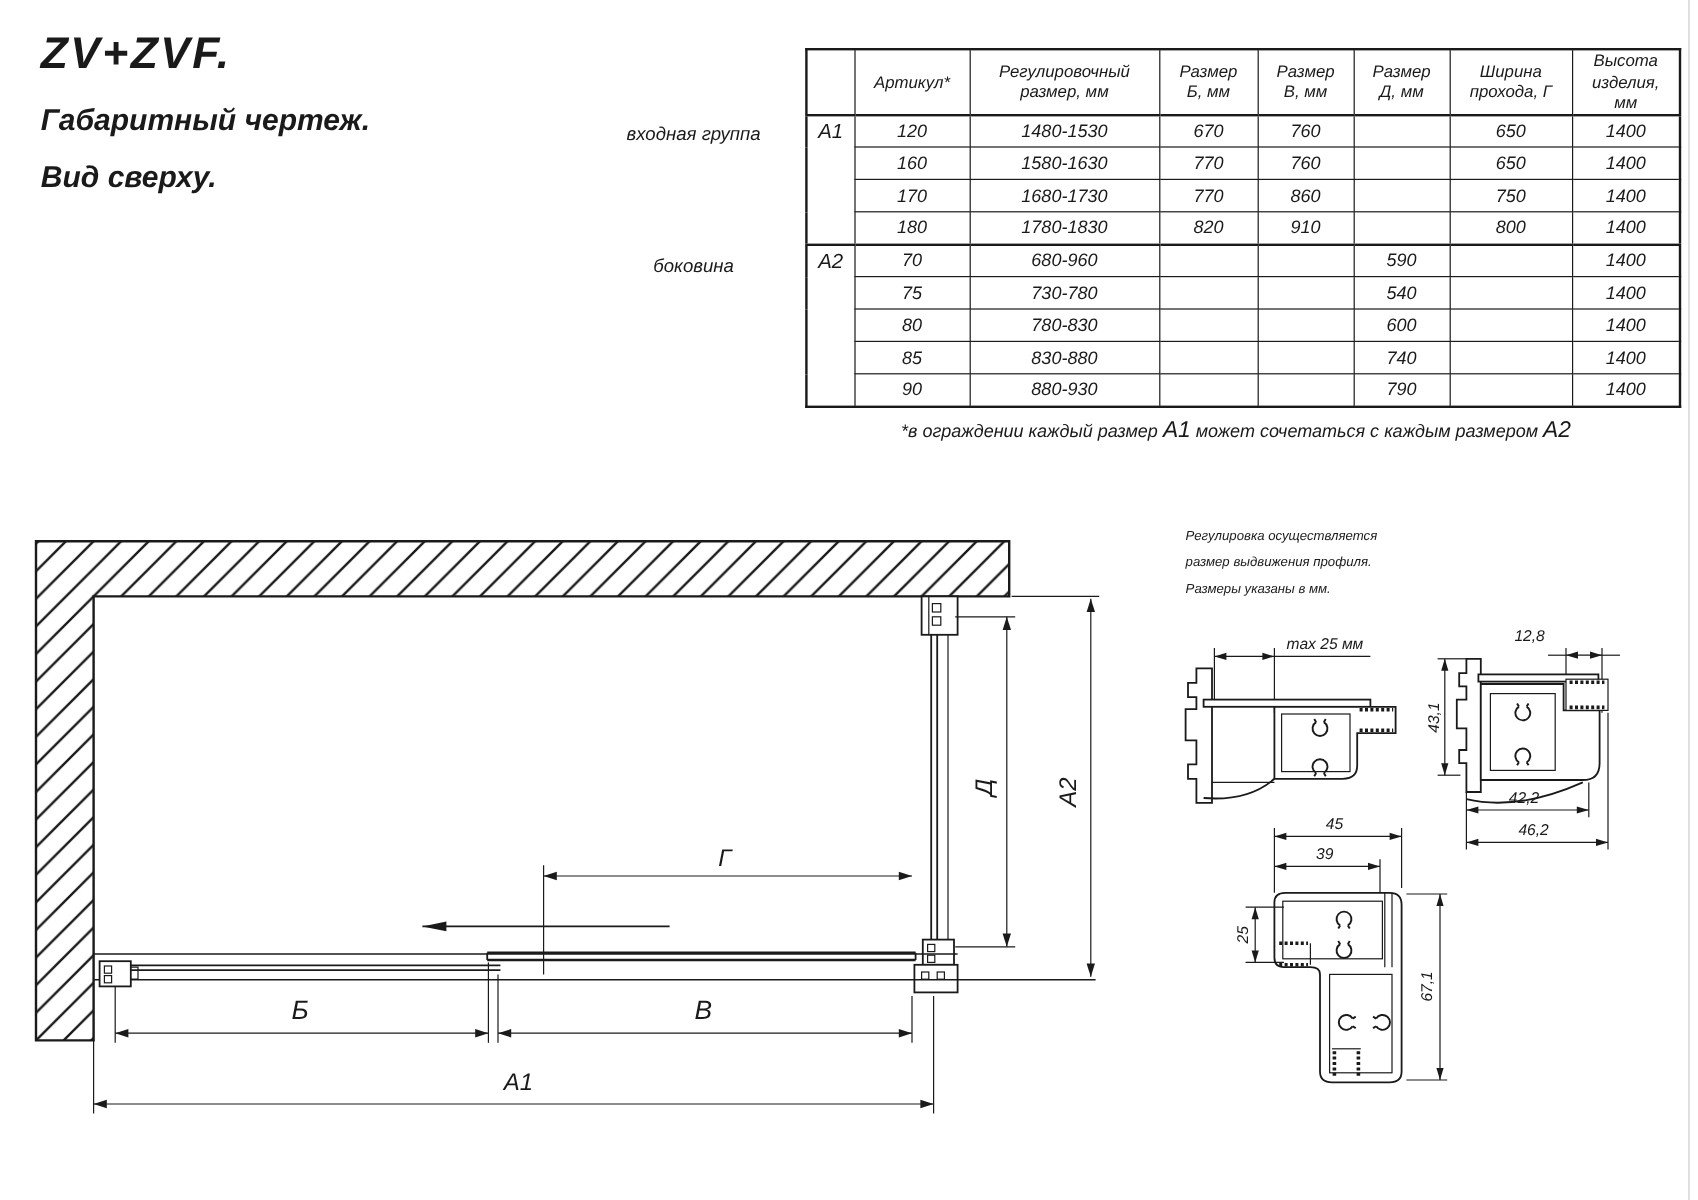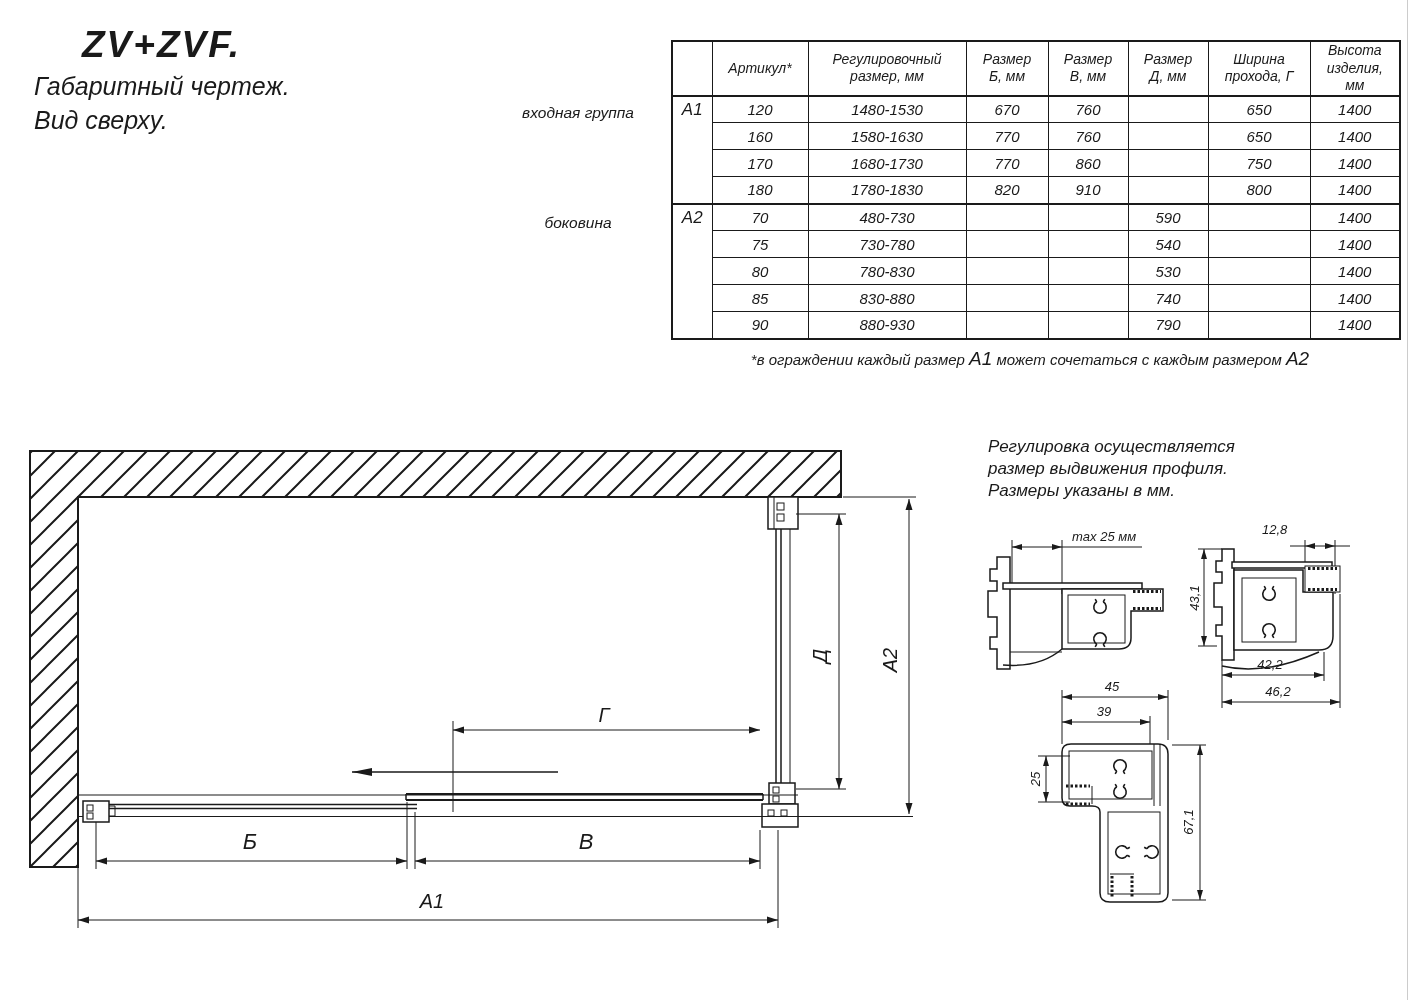--- a/index.html
+++ b/index.html
@@ -3,22 +3,22 @@
 <meta charset="utf-8">
 <style>
   html,body{margin:0;padding:0;background:#ffffff;}
   .sheet{position:relative;width:1415px;height:1000px;background:#ffffff;overflow:hidden;
          font-family:"Liberation Sans",sans-serif;color:#1a1a1a;}
   .sheet *{box-sizing:border-box;}
   .edge-line{position:absolute;right:7px;top:0;width:1px;height:100%;background:#cccccc;}
 
   
   .title-block{position:absolute;left:34px;top:24px;font-style:italic;}
-  .title-main{font-size:37px;font-weight:bold;letter-spacing:2px;line-height:1.15;margin-left:48px;}
-  .title-sub{font-size:25px;line-height:1.22;margin-top:4px;}
+  .title-main{font-size:37px;font-weight:bold;letter-spacing:2px;line-height:1.15;}
+  .title-sub{font-size:25px;line-height:1.22;margin-top:18px;font-weight:bold;}
 
   
   .spec-table{position:absolute;left:671px;top:40px;border-collapse:collapse;table-layout:fixed;
               font-style:italic;}
   .spec-table th,.spec-table td{border:1.4px solid #1a1a1a;text-align:center;padding:0 3px;}
   .spec-table th{font-weight:normal;font-size:14px;line-height:1.25;white-space:pre-line;height:54px;
                  border-bottom:2.5px solid #1a1a1a;}
   .spec-table td{font-size:15px;height:27px;border-top-width:1px;border-bottom-width:1px;}
   .spec-table{border:2.5px solid #1a1a1a;}
   .spec-table td.code{font-size:17px;vertical-align:top;padding-top:3px;}
@@ -26,21 +26,21 @@
 
   .row-label{position:absolute;width:180px;text-align:center;font-style:italic;font-size:15.5px;
              line-height:26px;height:26px;}
   .row-label.a1{left:488px;top:100px;}
   .row-label.a2{left:488px;top:210px;}
 
   .table-note{position:absolute;left:660px;top:348px;width:740px;text-align:center;
               font-style:italic;font-size:15px;}
   .table-note .em{font-size:19px;}
 
-  .adjust-note{position:absolute;left:988px;top:436px;font-style:italic;font-size:17px;line-height:22px;}
+  .adjust-note{position:absolute;left:988px;top:436px;font-style:italic;font-size:11px;line-height:22px;}
 
   
   svg{position:absolute;}
   svg text{font-family:"Liberation Sans",sans-serif;font-style:italic;fill:#1a1a1a;}
   .dimlbl{font-size:20px;}
   .dimlbl-big{font-size:22px;}
   .plbl{font-size:13px;}
 </style>
 </head>
 <body>
@@ -121,42 +121,42 @@
         <td>1780-1830</td>
         <td>820</td>
         <td>910</td>
         <td></td>
         <td>800</td>
         <td>1400</td>
       </tr>
       <tr class="block-start">
         <td class="code" rowspan="5">А2</td>
         <td>70</td>
-        <td>480-730</td>
+        <td>680-960</td>
         <td></td>
         <td></td>
         <td>590</td>
         <td></td>
         <td>1400</td>
       </tr>
       <tr>
         <td>75</td>
         <td>730-780</td>
         <td></td>
         <td></td>
         <td>540</td>
         <td></td>
         <td>1400</td>
       </tr>
       <tr>
         <td>80</td>
         <td>780-830</td>
         <td></td>
         <td></td>
-        <td>530</td>
+        <td>600</td>
         <td></td>
         <td>1400</td>
       </tr>
       <tr>
         <td>85</td>
         <td>830-880</td>
         <td></td>
         <td></td>
         <td>740</td>
         <td></td>

